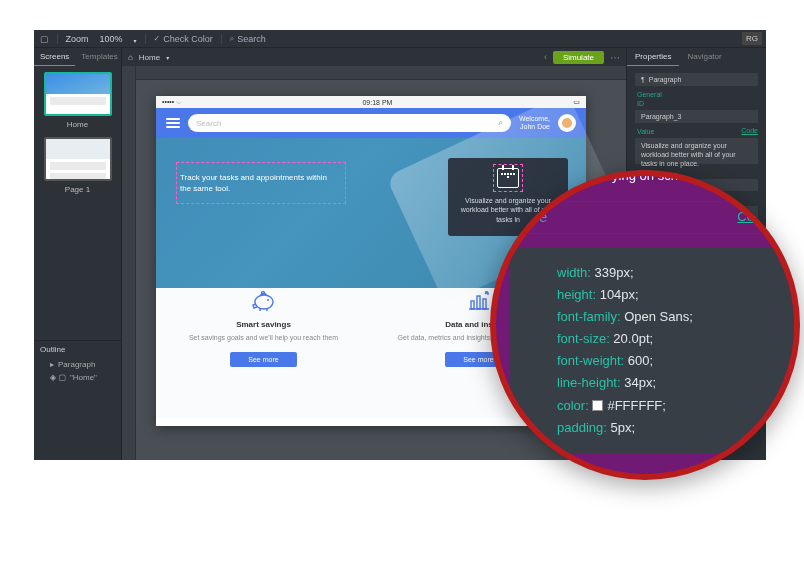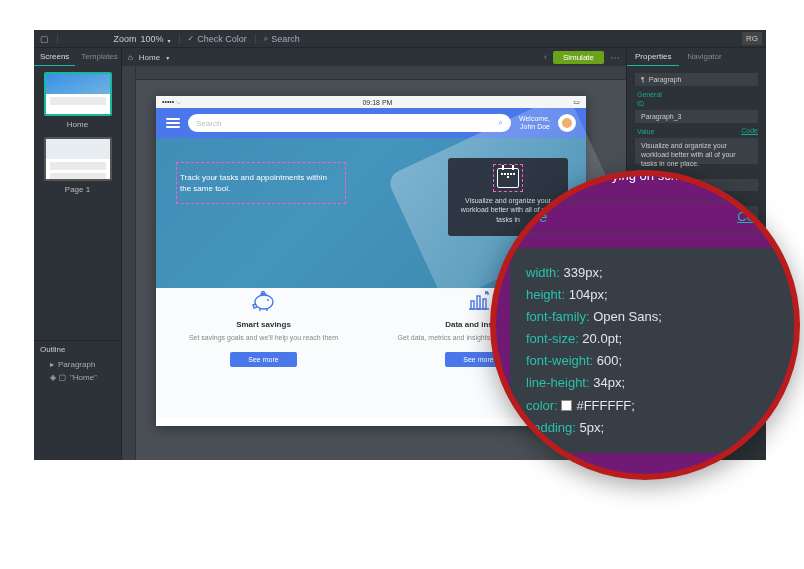--- a/index.html
+++ b/index.html
@@ -1,19 +1,19 @@
 <!DOCTYPE html>
 <html><head>
 <meta charset="utf-8">
 <style>
   * { box-sizing: border-box; margin: 0; padding: 0; font-family: Arial, Helvetica, sans-serif; }
   body { background: #fff; width: 804px; height: 569px; overflow: hidden; position: relative; }
   .app { position: absolute; left: 34px; top: 30px; width: 732px; height: 430px; background: #2c3238; color: #aab; font-size: 9px; }
   .topbar { height: 18px; background: #2c3238; border-bottom: 1px solid #22262b; display: flex; align-items: center; padding: 0 6px; gap: 8px; }
-  .topbar .zoom { display:flex; gap:4px; align-items:flex-end; color:#ccc;margin-left:48px;}
+  .topbar .zoom { display:flex; gap:11px; align-items:flex-end; color:#ccc;}
   .topbar .divider { width:1px; height:10px; background:#444;}
   .user-badge { position:absolute; right:4px; top:2px; background:#444; color:#ccc; padding:2px 4px; font-size:8px;}
   .body { display:flex; height: 412px; }
   .left { width: 88px; background:#2c3238; border-right:1px solid #22262b; display:flex; flex-direction:column;}
   .left-tabs { display:flex; font-size:8px; }
   .left-tab { padding:4px 6px; color:#888; }
   .left-tab.active { color:#ddd; border-bottom:1px solid #18b89a;}
   .thumbs { padding:6px; display:flex; flex-direction:column; gap:8px; align-items:center;}
   .thumb { width:68px; }
   .thumb-img { width:68px; height:44px; background:#fff; border:2px solid #18b89a; border-radius:2px; overflow:hidden; position:relative;}
@@ -69,21 +69,21 @@
 
   
   .lens{ position:absolute; left:490px; top:170px; width:310px; height:310px; border-radius:50%; border:6px solid #b91c1c; background:#701a75; overflow:hidden; box-shadow:0 6px 24px rgba(0,0,0,0.35);}
   .lens-inner{ position:absolute; left:-20px; top:-20px; width:360px;}
   .lens-header{ color:#fff; font-size:13px; padding:12px 40px 18px; }
   .style-bar{ display:flex; justify-content:space-between; align-items:center; padding:6px 38px 8px; border-top:1px solid #3c434b; border-bottom:1px solid #3c434b;}
   .style-bar .s-label{ color:#1eb8a3; font-size:15px;}
   .style-bar .s-copy{ color:#1eb8a3; font-size:13px; text-decoration:underline;}
   .css-block{ margin:14px 34px 0; background:#383e46; padding:14px 16px; font-family:Consolas,monospace; font-size:13px; line-height:1.7;}
   .css-line{ white-space:nowrap;}
-  .k{ color:#27c2aa;}
+  .k{ color:#27c2aa;margin-left:31px;}
   .v{ color:#e2e6ea;}
   .swatch{ display:inline-block; width:11px; height:11px; background:#fff; border:1px solid #888; vertical-align:-1px; margin-right:4px;}
   .sel-box{ position:absolute; border:1px dashed #ff5cc9; }
 </style>
 </head>
 <body>
 
 <div class="app">
   <div class="topbar">
     <span style="color:#aaa;">▢</span>

